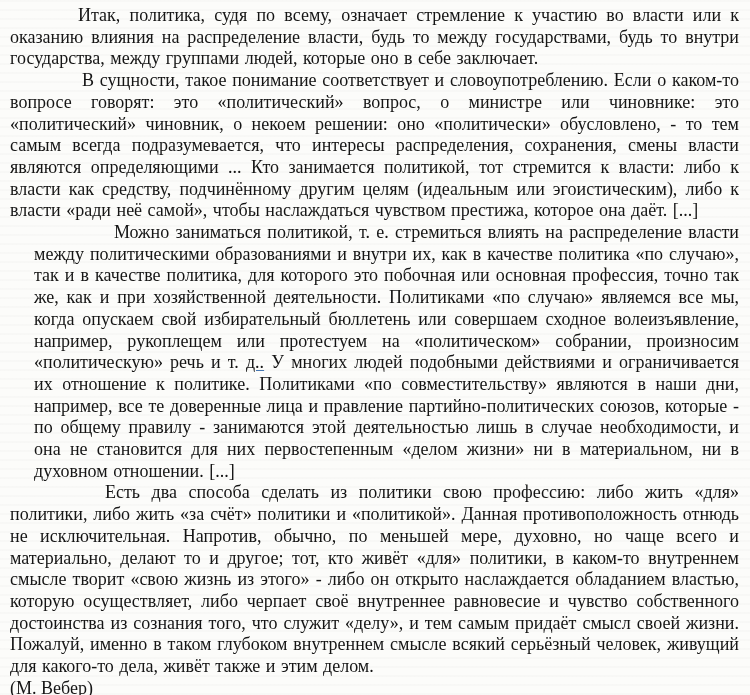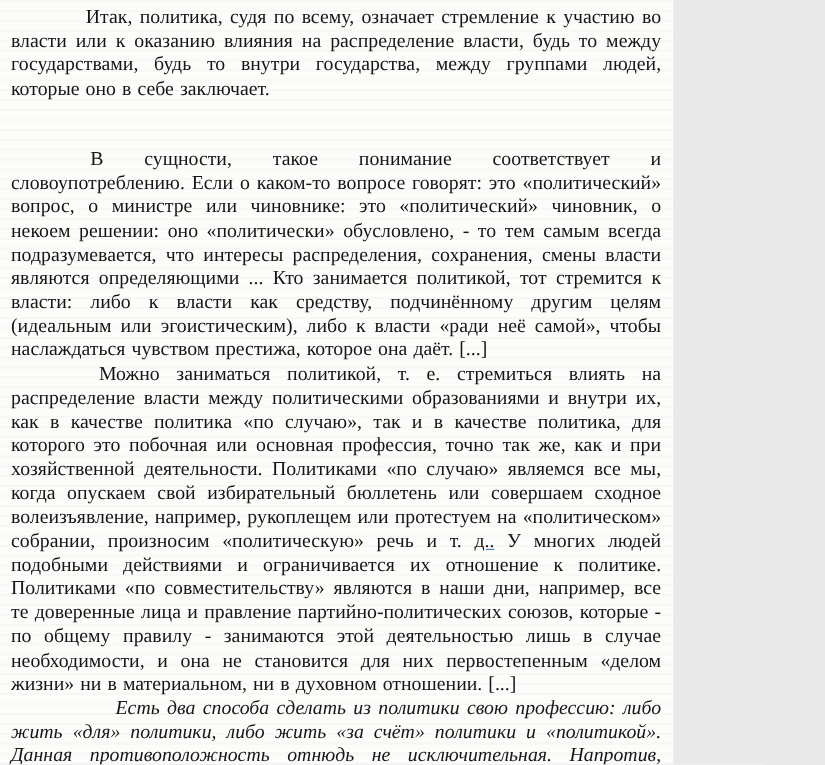--- a/index.html
+++ b/index.html
@@ -1,40 +1,40 @@
 <!DOCTYPE html>
 <html><head>
 <meta charset="utf-8">
 <style>
   html, body { margin: 0; padding: 0; background: #e9e9e9; }
   .page {
-    width: 612px;
+    width: 750px;
     height: 695px;
     box-sizing: border-box;
     background: #fcfcfa;
     background-image: repeating-linear-gradient(
       180deg,
       rgba(120,120,120,0.03) 0px, rgba(120,120,120,0.03) 2px,
       rgba(255,255,255,0) 2px, rgba(255,255,255,0) 9px);
     padding: 5px 11px 0 10px;
     overflow: hidden;
     font-family: "Liberation Serif", "DejaVu Serif", serif;
     font-size: 18px;
     line-height: 21.7px;
     color: #151515;
   }
   .para {
     margin: 0;
     text-align: justify;
     word-spacing: 1px;
   }
   .para.p1 { text-indent: 68px; }
-  .para.p2 { text-indent: 72px; margin-top: 42px; }
-  .para.p3 { text-indent: 80px; }
-  .para.p4 { text-indent: 95px; font-style: italic; }
+  .para.p2 { text-indent: 72px; }
+  .para.p3 { text-indent: 80px; margin-left: 24px; }
+  .para.p4 { text-indent: 95px; }
   .inline-link {
     color: #151515;
     text-decoration: underline;
     text-decoration-color: #4576b1;
     text-underline-offset: 2px;
     cursor: pointer;
   }
   .signature {
     margin: 0;
     text-align: left;

